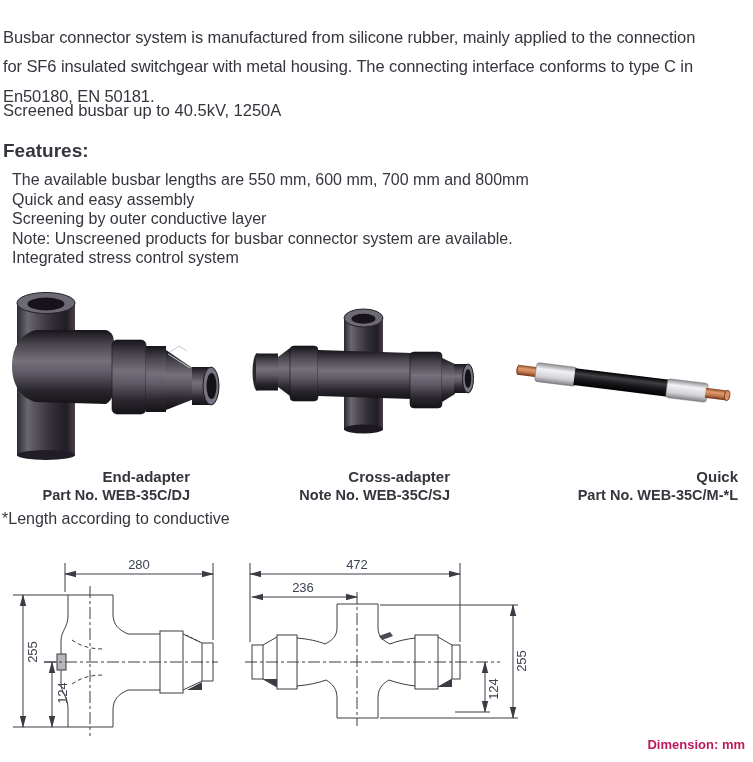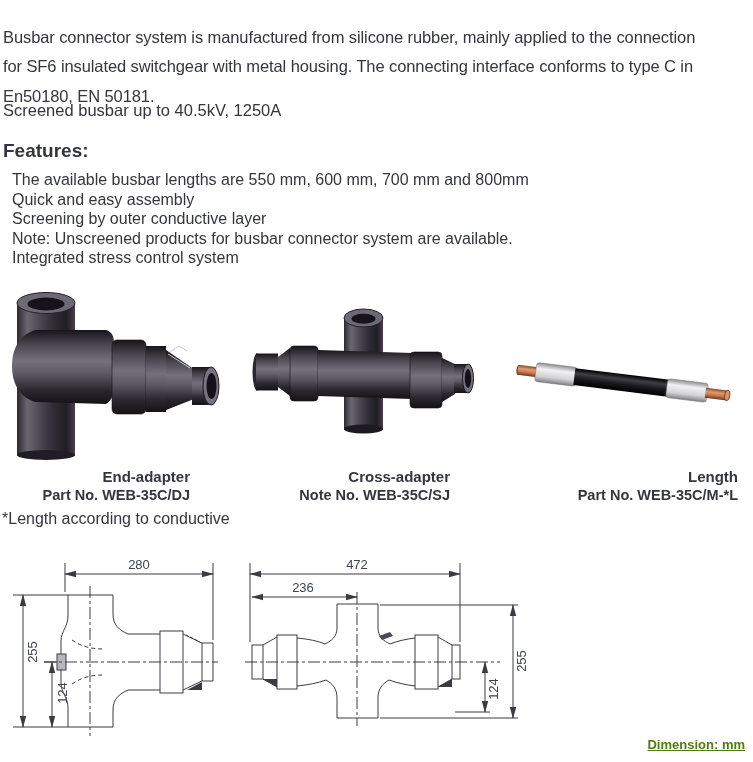--- a/index.html
+++ b/index.html
@@ -13,21 +13,21 @@
   }
   .subtitle{position:absolute;left:3px;top:101px;font-size:16.5px;font-weight:normal;}
   .features-heading{position:absolute;left:3px;top:140px;font-size:19px;font-weight:bold;}
   .features{position:absolute;left:3px;top:170px;font-size:16px;line-height:19.6px;margin-left:9px;}
   .caption{position:absolute;top:468px;text-align:right;font-weight:bold;font-size:15px;line-height:18px;}
   .caption .part{font-size:14.5px;}
   .cap-end{left:0px;width:190px;}
   .cap-cross{left:250px;width:200px;}
   .cap-busbar{left:518px;width:220px;}
   .length-note{position:absolute;left:2px;top:510px;font-size:16px;}
-  .dimension-note{position:absolute;right:8px;top:737px;font-size:13px;font-weight:bold;color:#4d7c0f;text-decoration:underline;}
+  .dimension-note{position:absolute;right:8px;top:737px;font-size:13px;font-weight:bold;color:#be185d;}
   .fig{position:absolute;}
   .fig-end{left:8px;top:288px;}
   .fig-cross{left:252px;top:300px;}
   .fig-busbar{left:516px;top:356px;}
   .drawings{position:absolute;left:0px;top:548px;}
   svg text{font-family:"Liberation Sans",sans-serif;}
   .dim-text{font-size:13px;fill:#3d4350;}
 </style>
 </head>
 <body>
@@ -134,21 +134,21 @@
 
 <div class="caption cap-end">
   <div>End-adapter</div>
   <div class="part">Part No. WEB-35C/DJ</div>
 </div>
 <div class="caption cap-cross">
   <div>Cross-adapter</div>
   <div class="part">Note No. WEB-35C/SJ</div>
 </div>
 <div class="caption cap-busbar">
-  <div>Length</div>
+  <div>Quick</div>
   <div class="part">Part No. WEB-35C/M-*L</div>
 </div>
 
 <div class="length-note">*Length according to conductive</div>
 
 <svg class="drawings" width="545" height="200" viewBox="0 0 545 200">
   <g stroke="#3b3b44" stroke-width="1" fill="none">
 
     <line x1="65" y1="26" x2="213" y2="26" marker-start="url(#ah)" marker-end="url(#ah)"></line>
     <line x1="65" y1="15" x2="65" y2="44"></line>

